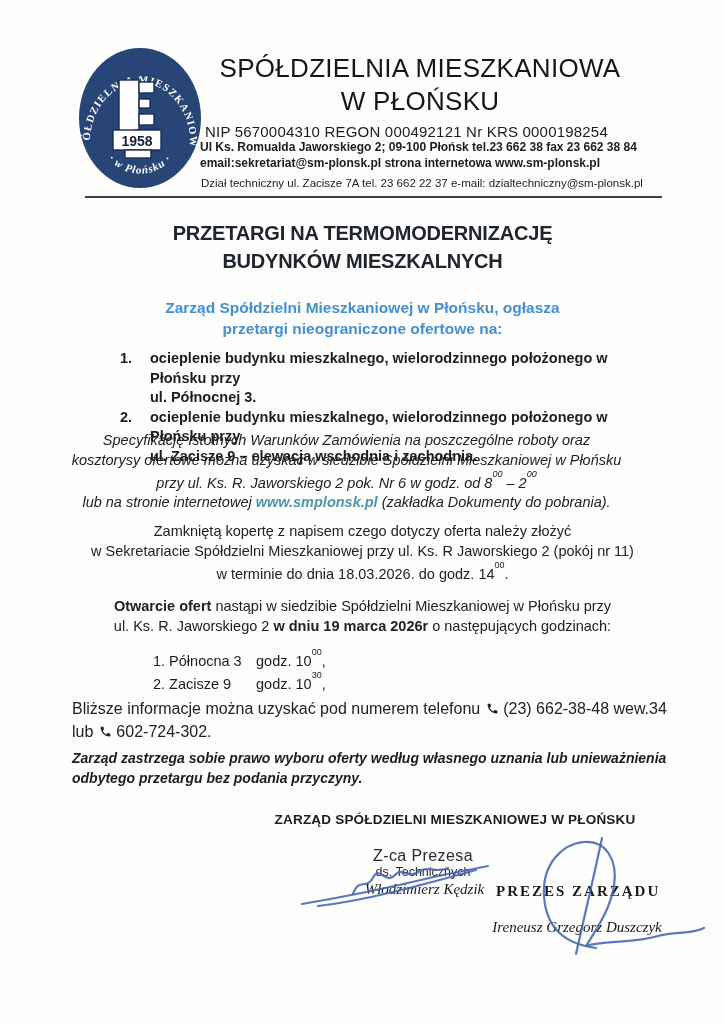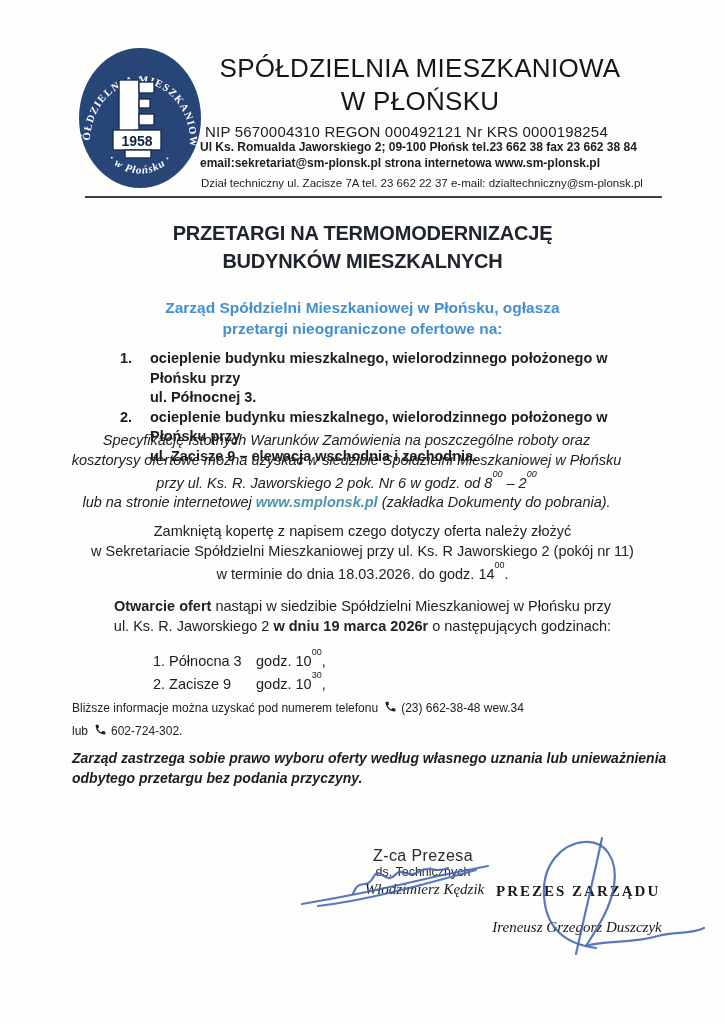--- a/index.html
+++ b/index.html
@@ -23,21 +23,21 @@
   .blue-head { font-weight:bold; font-size:15.5px; line-height:21px; color:#4490d0; }
   .tender-list { font-weight:bold; font-size:14.5px; line-height:19.5px; color:#1d1d1d; }
   .list-row { display:flex; }
   .list-num { width:30px; flex:none; }
   .para { font-size:14.5px; line-height:19.5px; color:#222; }
   .b { font-weight:bold; }
   .weblink { color:#4e96ad; font-weight:bold; text-decoration:none; }
   .sup { font-size:9px; position:relative; top:-5px; font-weight:inherit; }
   .sched-row { font-weight:normal; font-size:14.5px; line-height:19px; color:#1d1d1d; }
   .sched-name { display:inline-block; width:103px; }
-  .contact { font-size:12px; line-height:23px; color:#222; }
+  .contact { font-size:16px; line-height:23px; color:#222; }
   .phone-svg { width:13px; height:13px; vertical-align:-1px; margin:0 4px 0 6px; }
   .disclaimer { font-weight:bold; font-style:italic; font-size:14px; line-height:20px; color:#1d1d1d; }
   .board-title { font-weight:bold; font-size:13.5px; color:#1c1c1c; letter-spacing:.2px; }
   .role-main { font-size:16px; color:#2b2b2b; letter-spacing:.4px; }
   .role-sub { font-size:12.5px; color:#2b2b2b; margin-top:1px; }
   .sig-name { font-family:"Liberation Serif", serif; font-style:italic; font-size:15px; color:#1a1a1a; }
   .prezes-label { font-family:Liberation Serif, serif; font-weight:bold; font-size:15px; letter-spacing:2px; color:#1a1a1a; }
   .sig-stroke { fill:none; stroke:#4466b0; stroke-width:2.2; stroke-linecap:round; opacity:.88; }
 </style>
 </head>
@@ -137,20 +137,21 @@
     <div><span>lub</span><svg class="phone-svg" viewBox="0 0 24 24">
           <path fill="#1d1d1d" d="M6.62 10.79c1.44 2.83 3.76 5.14 6.59 6.59l2.2-2.2c.27-.27.67-.36 1.02-.24 1.12.37 2.33.57 3.57.57.55 0 1 .45 1 1V20c0 .55-.45 1-1 1-9.39 0-17-7.61-17-17 0-.55.45-1 1-1h3.5c.55 0 1 .45 1 1 0 1.25.2 2.45.57 3.57.11.35.03.74-.24 1.02l-2.21 2.2z"></path>
         </svg><span>602-724-302.</span></div>
   </div>
 
   <div class="abs disclaimer" style="left:72px; top:748px; width:615px;font-style:italic;">
     <div>Zarząd zastrzega sobie prawo wyboru oferty według własnego uznania lub unieważnienia</div>
     <div>odbytego przetargu bez podania przyczyny.</div>
   </div>
 
+  <div class="abs board-title ctr" style="left:255px; top:812px; width:400px;">ZARZĄD SPÓŁDZIELNI MIESZKANIOWEJ W PŁOŃSKU</div>
 
   <div class="abs role-main ctr" style="left:343px; top:847px; width:160px;">Z-ca Prezesa</div>
   <div class="abs role-sub ctr" style="left:343px; top:864px; width:160px;">ds. Technicznych</div>
   <div class="abs sig-name ctr" style="left:332px; top:881px; width:185px;">Włodzimierz Kędzik</div>
 
   <svg class="abs" style="left:298px; top:858px;" width="195" height="50" viewBox="0 0 195 50">
     <path class="sig-stroke" d="M4,46 C40,40 90,30 140,18 L190,8"></path>
     <path class="sig-stroke" d="M55,36 C62,18 68,34 76,18 C82,8 88,28 98,16 C104,9 110,22 122,13 C130,7 138,16 150,10"></path>
     <path class="sig-stroke" d="M20,48 C70,42 120,28 178,12"></path>
   </svg>

